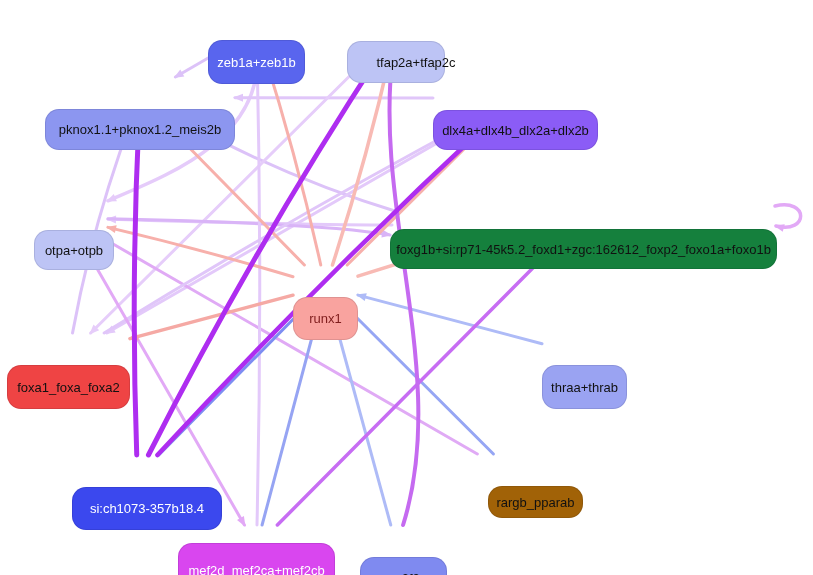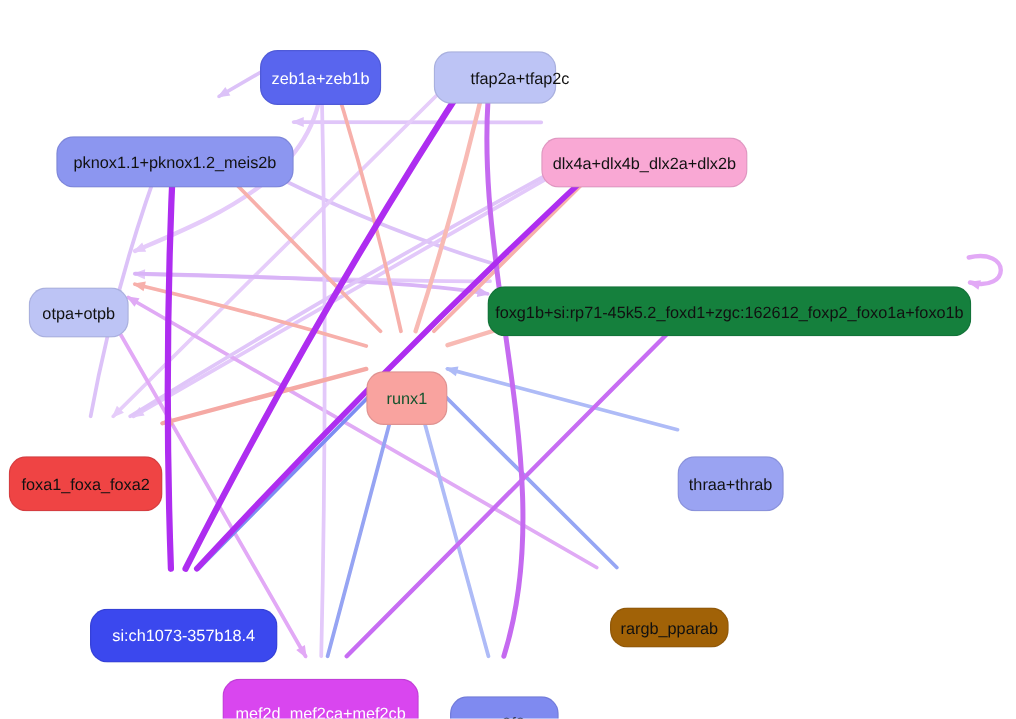--- a/index.html
+++ b/index.html
@@ -81,24 +81,24 @@
       <polygon points="139.09661497249868,116.00237966025387 143.70639412958397,129.2429399249444 133.21888734591678,128.7308838122631" fill="#ae2df0"></polygon>
       <path d="M 148.43690778603778 455 Q 254.63403200326422 246.23549221241615 382.27105431417704 51" fill="none" stroke="#ae2df0" stroke-width="5" stroke-linecap="round"></path>
       <polygon points="383.3654512086388,49.32599419433726 380.64613663450234,63.07982377910706 371.85760615477295,57.33424008318306" fill="#ae2df0"></polygon>
       <path d="M 157.42381552961652 455 Q 319.4242601924322 280.1836072727593 493.9749305667211 118" fill="none" stroke="#ae2df0" stroke-width="4.5" stroke-linecap="round"></path>
       <polygon points="495.44009540935707,116.63864332965105 490.08508621363626,128.0640317919199 483.6526759462374,121.14112791046507" fill="#ae2df0"></polygon>
     </svg>
   <div id="nodes">
       <div class="node" style="left: 208px; top: 8px; width: 97px; height: 44px; background: rgb(89, 101, 238); color: rgb(255, 255, 255);">zeb1a+zeb1b</div>
       <div class="node" style="left: 347px; top: 9px; width: 98px; height: 42px; background: rgb(189, 196, 245); color: rgb(17, 17, 17); padding-left: 48px;">tfap2a+tfap2c</div>
       <div class="node" style="left: 45px; top: 77px; width: 190px; height: 41px; background: rgb(140, 150, 240); color: rgb(17, 17, 17);">pknox1.1+pknox1.2_meis2b</div>
-      <div class="node" style="left: 433px; top: 78px; width: 165px; height: 40px; background: #f9a8d4; color: rgb(17, 17, 17);">dlx4a+dlx4b_dlx2a+dlx2b</div>
-      <div class="node" style="left: 23px; top: 198px; width: 80px; height: 40px; background: rgb(189, 196, 245); color: rgb(17, 17, 17);">otpa+otpb</div>
+      <div class="node" style="left: 433px; top: 78px; width: 165px; height: 40px; background: #8b5cf6; color: rgb(17, 17, 17);">dlx4a+dlx4b_dlx2a+dlx2b</div>
+      <div class="node" style="left: 34px; top: 198px; width: 80px; height: 40px; background: rgb(189, 196, 245); color: rgb(17, 17, 17);">otpa+otpb</div>
       <div class="node" style="left: 390px; top: 197px; width: 387px; height: 40px; background: #15803d; color: rgb(17, 17, 17);">foxg1b+si:rp71-45k5.2_foxd1+zgc:162612_foxp2_foxo1a+foxo1b</div>
-      <div class="node" style="left: 293px; top: 265px; width: 65px; height: 43px; background: rgb(249, 163, 159); color: #14532d;">runx1</div>
+      <div class="node" style="left: 293px; top: 265px; width: 65px; height: 43px; background: rgb(249, 163, 159); color: #7f1d1d;">runx1</div>
       <div class="node" style="left: 7px; top: 333px; width: 123px; height: 44px; background: #ef4444; color: rgb(17, 17, 17);">foxa1_foxa_foxa2</div>
       <div class="node" style="left: 542px; top: 333px; width: 85px; height: 44px; background: rgb(154, 163, 242); color: rgb(17, 17, 17);">thraa+thrab</div>
       <div class="node" style="left: 72px; top: 455px; width: 150px; height: 43px; background: rgb(59, 72, 238); color: rgb(255, 255, 255);">si:ch1073-357b18.4</div>
       <div class="node" style="left: 488px; top: 454px; width: 95px; height: 32px; background: #a16207; color: rgb(17, 17, 17);">rargb_pparab</div>
       <div class="node" style="left: 178px; top: 511px; width: 157px; height: 54px; background: #d946ef; color: rgb(255, 255, 255);">mef2d_mef2ca+mef2cb</div>
       <div class="node" style="left: 360px; top: 525px; width: 87px; height: 42px; background: rgb(127, 138, 240); color: rgb(17, 17, 17);">pou2f2a</div>
     </div>
 </div>
 
 </body></html>

